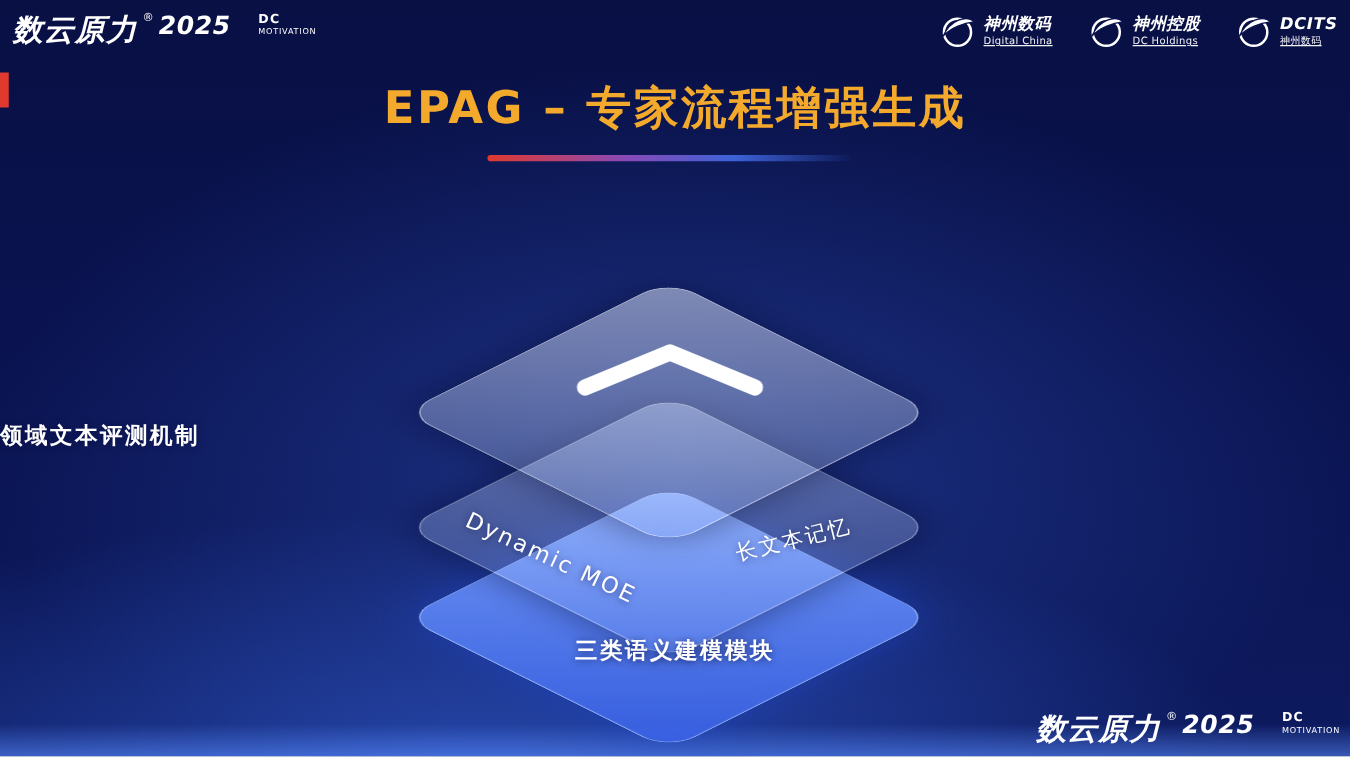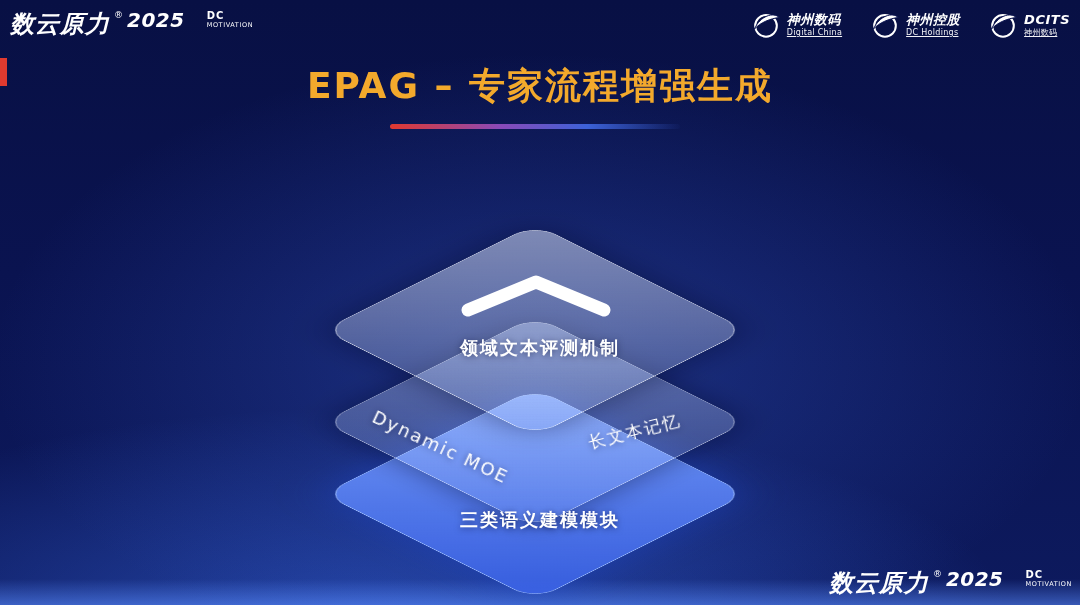--- a/index.html
+++ b/index.html
@@ -98,21 +98,20 @@
     background: linear-gradient(135deg, rgba(120,160,255,0.95), rgba(55,95,230,0.88));
     border: 1px solid rgba(170,200,255,0.7);
     box-shadow: 0 0 50px rgba(30,70,200,0.5);
   }
 
   .chevron {
     position: absolute; left: 458px; top: 272px; z-index: 5;
   }
   .label-top {
     position: absolute; left: 0; right: 0; top: 336px; z-index: 5;
-    text-align: center;
     font-size: 18px; font-weight: bold; letter-spacing: 2px;
     text-shadow: 0 1px 6px rgba(0,10,50,0.5);
   }
   .label-dynamic {
     position: absolute; left: 378px; top: 406px; z-index: 5;
     font-size: 18px; letter-spacing: 2px; color: #fff;
     transform: rotate(25deg); transform-origin: left top;
     text-shadow: 0 1px 6px rgba(0,10,50,0.5);
   }
   .label-longtext {

